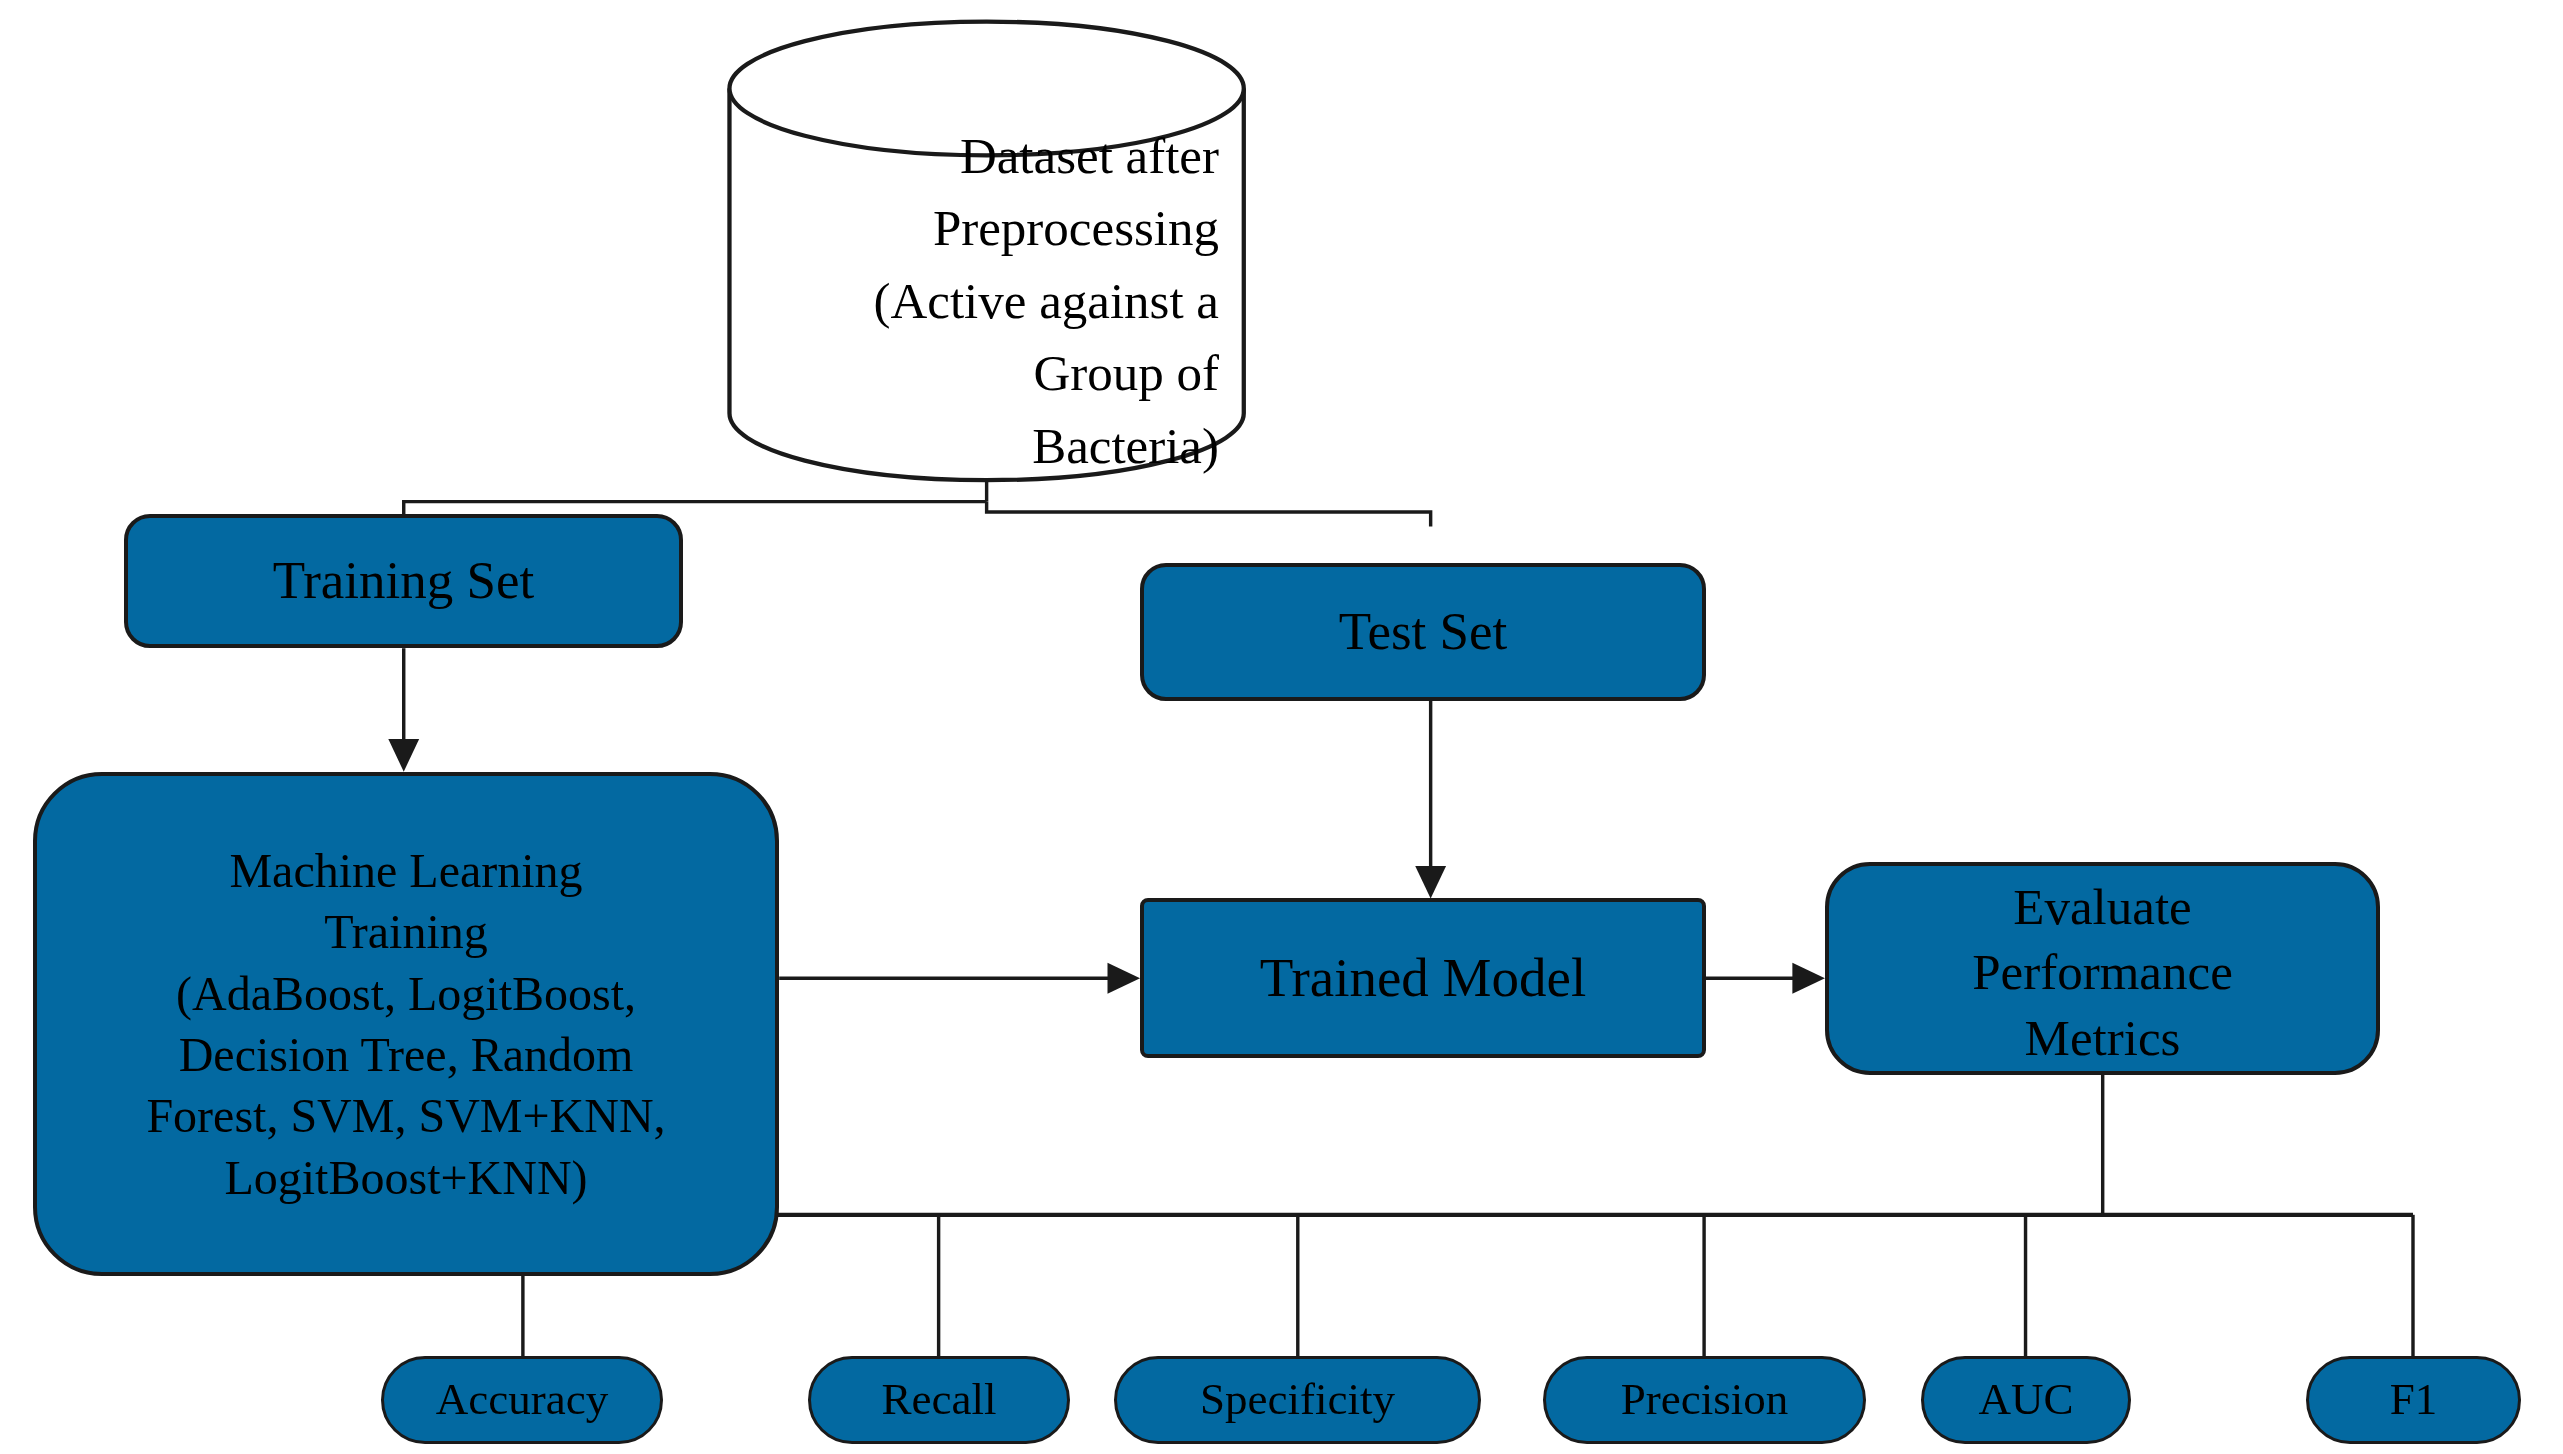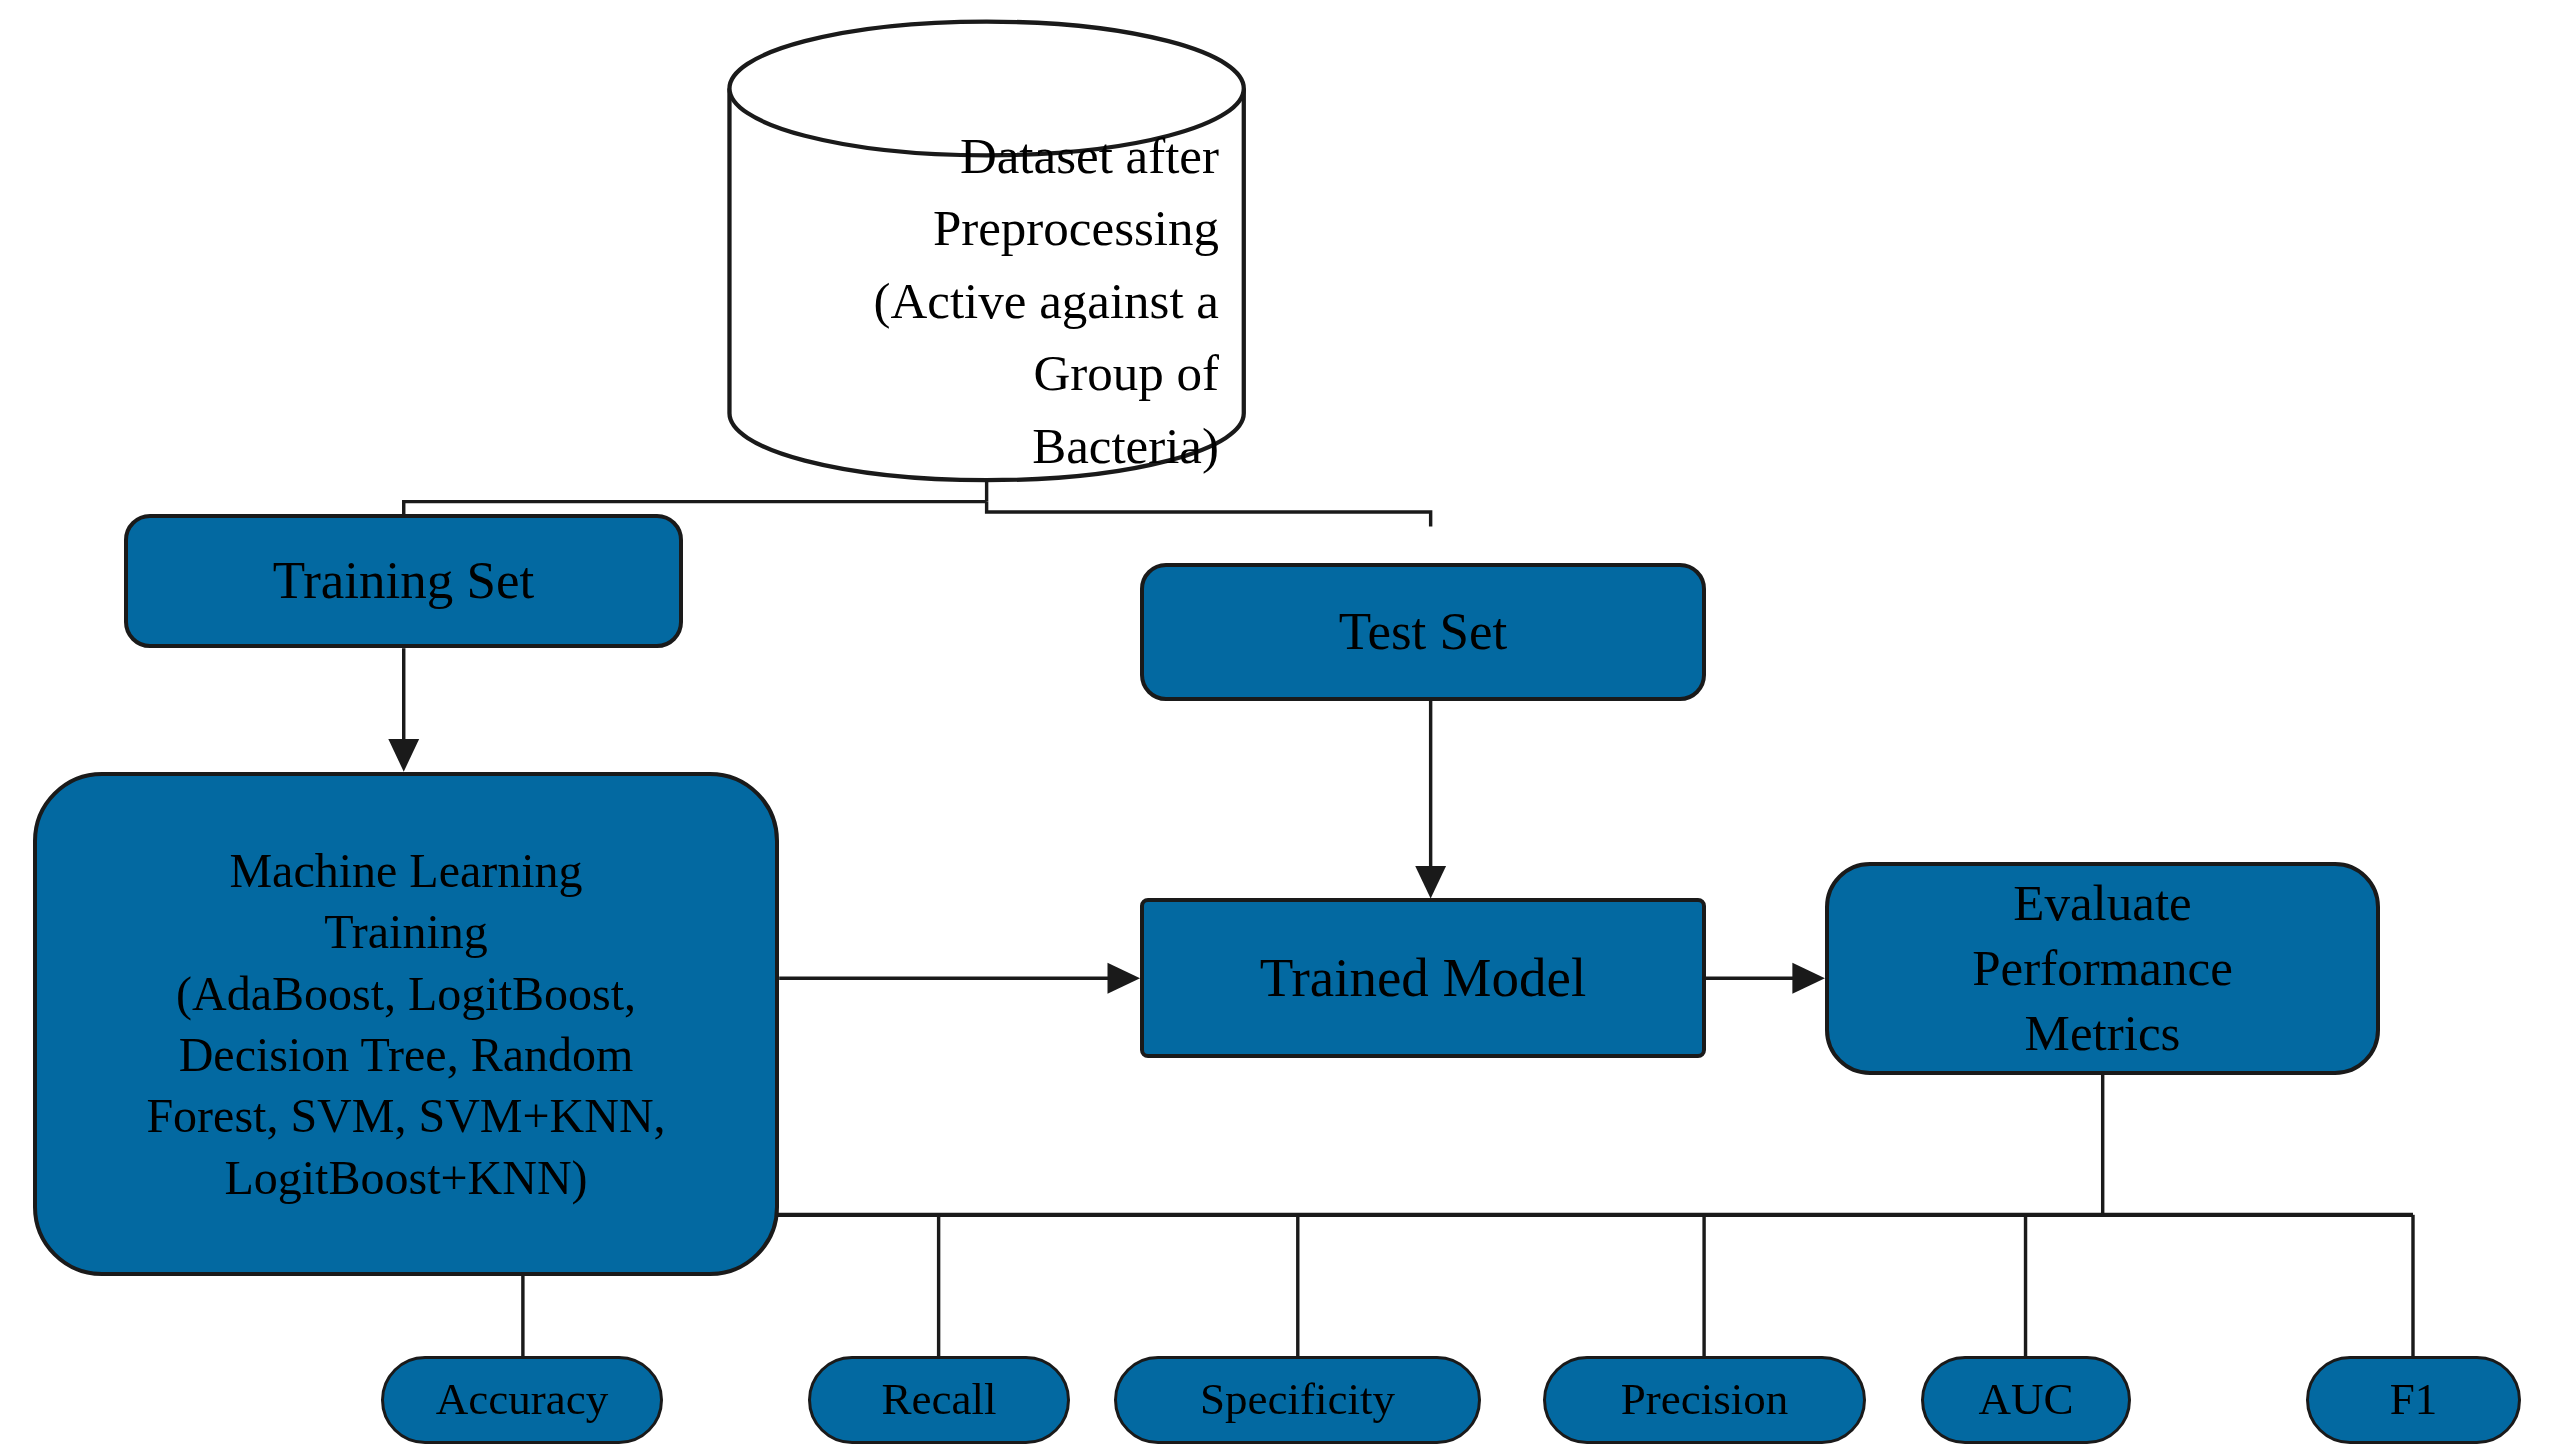--- a/index.html
+++ b/index.html
@@ -44,21 +44,21 @@
     width: 465px;
     text-align: right;
     font-size: 51px;
     line-height: 1.42;
     white-space: pre-line;
   }
   .box-training   { left: 124px;  top: 514px;  width: 559px; height: 134px; border-radius: 26px; font-size: 53px; }
   .box-test       { left: 1140px; top: 522px;  width: 566px; height: 138px; border-radius: 26px; font-size: 53px; margin-top: 41px; }
   .box-ml         { left: 33px;   top: 772px;  width: 746px; height: 504px; border-radius: 69px; font-size: 48px; }
   .box-trained    { left: 1140px; top: 898px; width: 566px; height: 160px; border-radius: 8px; font-size: 55px; }
-  .box-evaluate   { left: 1825px; top: 862px; width: 555px; height: 213px; border-radius: 45px; font-size: 51px; }
+  .box-evaluate   { left: 1825px; top: 862px; width: 555px; height: 213px; border-radius: 45px; font-size: 51px; align-items: flex-end; }
   .pill {
     border-width: 3.4px;
     border-radius: 51px;
     font-size: 45px;
     height: 88px;
     top: 1356px;
   }
   .pill-accuracy    { left: 381px;  width: 282px; }
   .pill-recall      { left: 808px;  width: 262px; }
   .pill-specificity { left: 1114px; width: 367px; }

